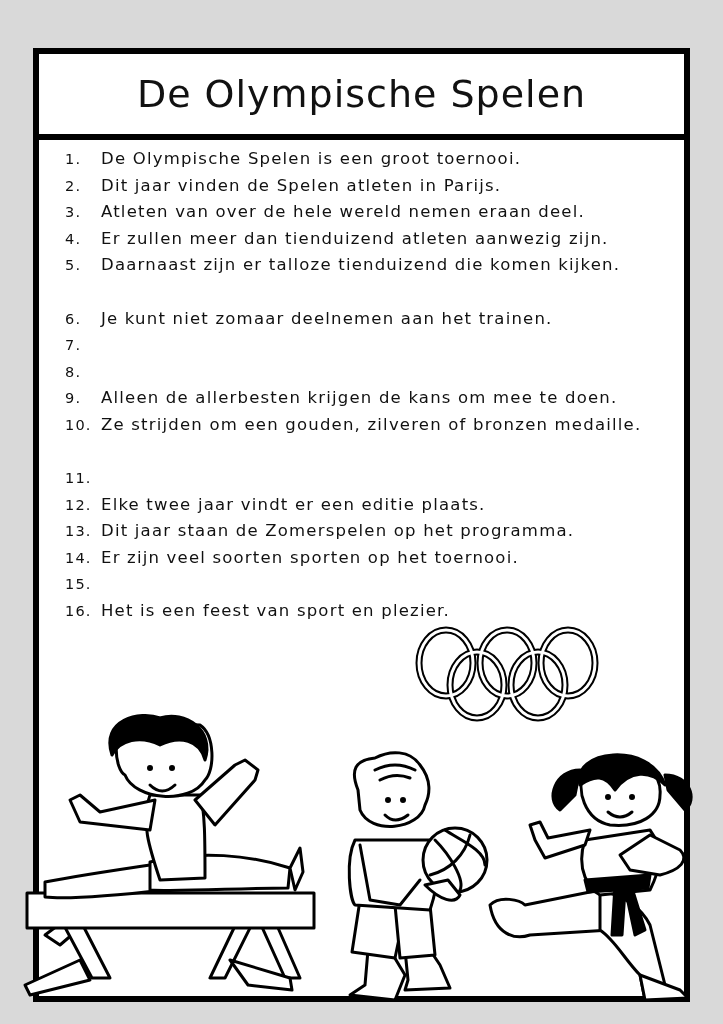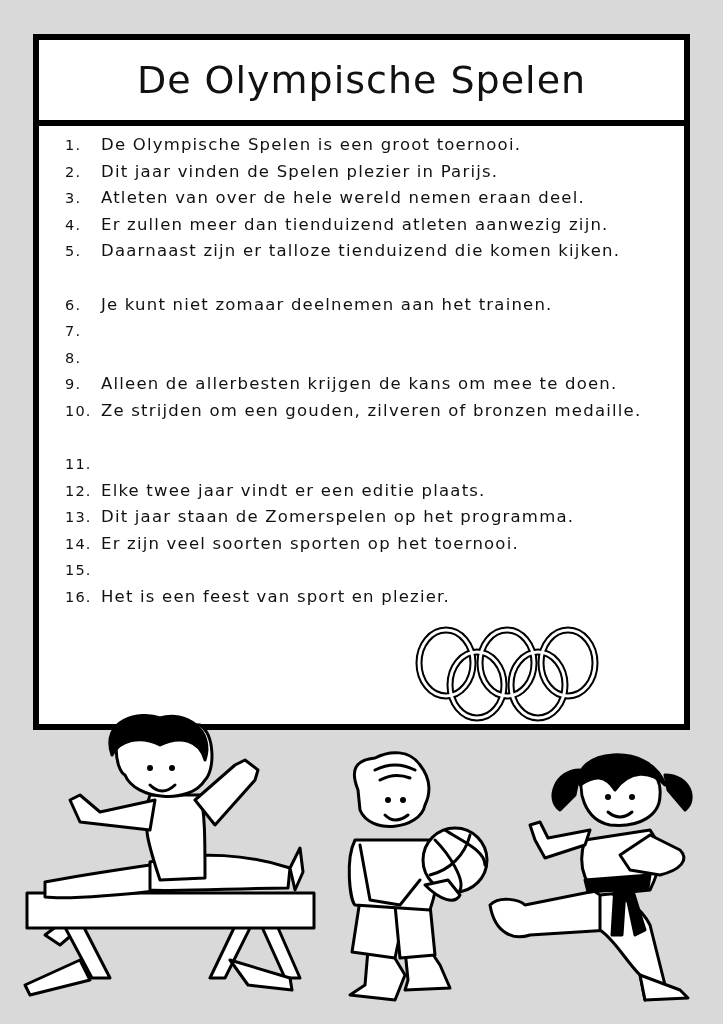--- a/index.html
+++ b/index.html
@@ -1,18 +1,18 @@
 <!DOCTYPE html>
 <html><head>
   <meta charset="utf-8">
   <style>
     html, body { margin:0; padding:0; }
     body { width:723px; height:1024px; background:#d9d9d9; position:relative; overflow:hidden;
            font-family:"DejaVu Sans", sans-serif; color:#111; }
-    .frame { position:absolute; left:33px; top:34px; width:657px; height:696px;
+    .frame { position:absolute; left:33px; top:48px; width:657px; height:954px;
              border:6px solid #000; box-sizing:border-box; background:#fff; }
     .title-box { position:absolute; left:0; top:0; right:0; height:80px; border-bottom:6px solid #000;
                  display:flex; align-items:center; justify-content:center; }
     .title { font-size:38px; font-weight:normal; letter-spacing:1px; margin:0; }
     .list { position:absolute; left:26px; top:92px; right:10px; margin:0; padding:0; list-style:none; }
     .item { display:flex; font-size:16.5px; line-height:26.5px; letter-spacing:1.2px; white-space:nowrap; }
     .num { width:36px; flex:0 0 36px; font-size:14.5px; }
     .gap { height:27px; }
     .art { position:absolute; left:0; top:0; }
   </style>
@@ -24,21 +24,21 @@
     <h1 class="title">De Olympische Spelen</h1>
   </div>
 
   <ul class="list">
     <li class="item">
         <span class="num">1.</span>
         <span>De Olympische Spelen is een groot toernooi.</span>
       </li>
     <li class="item">
         <span class="num">2.</span>
-        <span>Dit jaar vinden de Spelen plezier in Parijs.</span>
+        <span>Dit jaar vinden de Spelen atleten in Parijs.</span>
       </li>
     <li class="item">
         <span class="num">3.</span>
         <span>Atleten van over de hele wereld nemen eraan deel.</span>
       </li>
     <li class="item">
         <span class="num">4.</span>
         <span>Er zullen meer dan tienduizend atleten aanwezig zijn.</span>
       </li>
     <li class="item">

